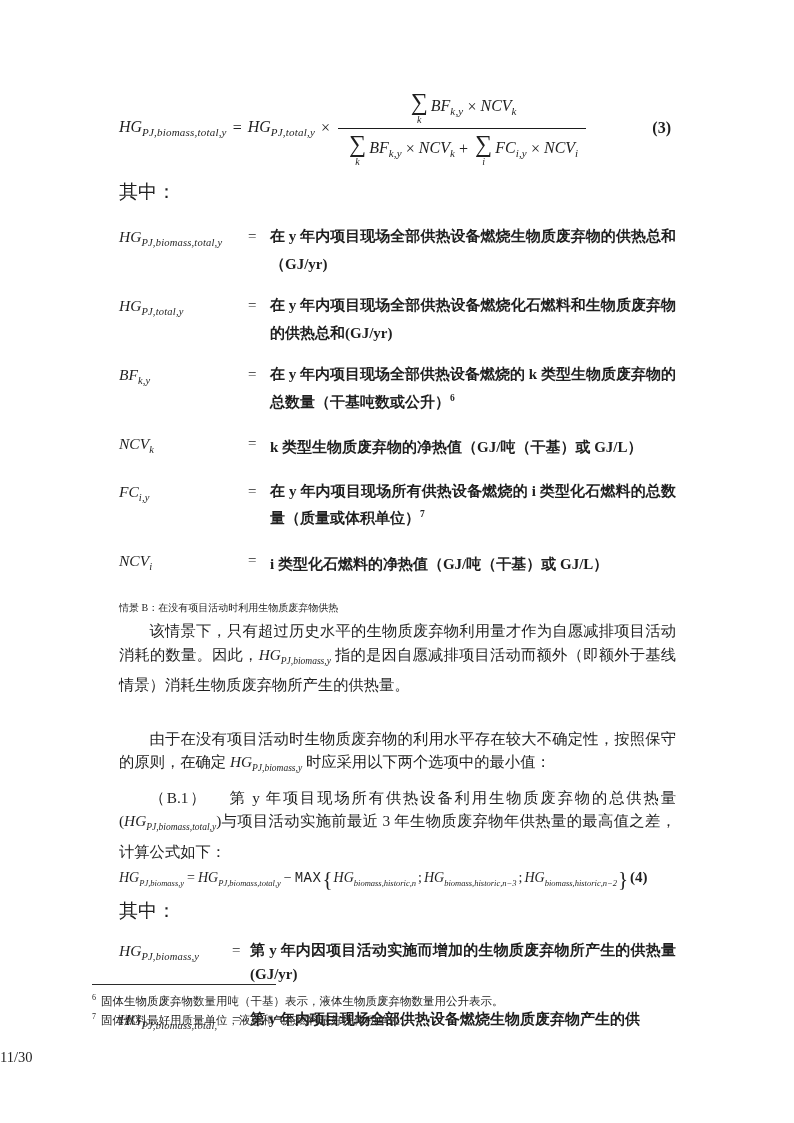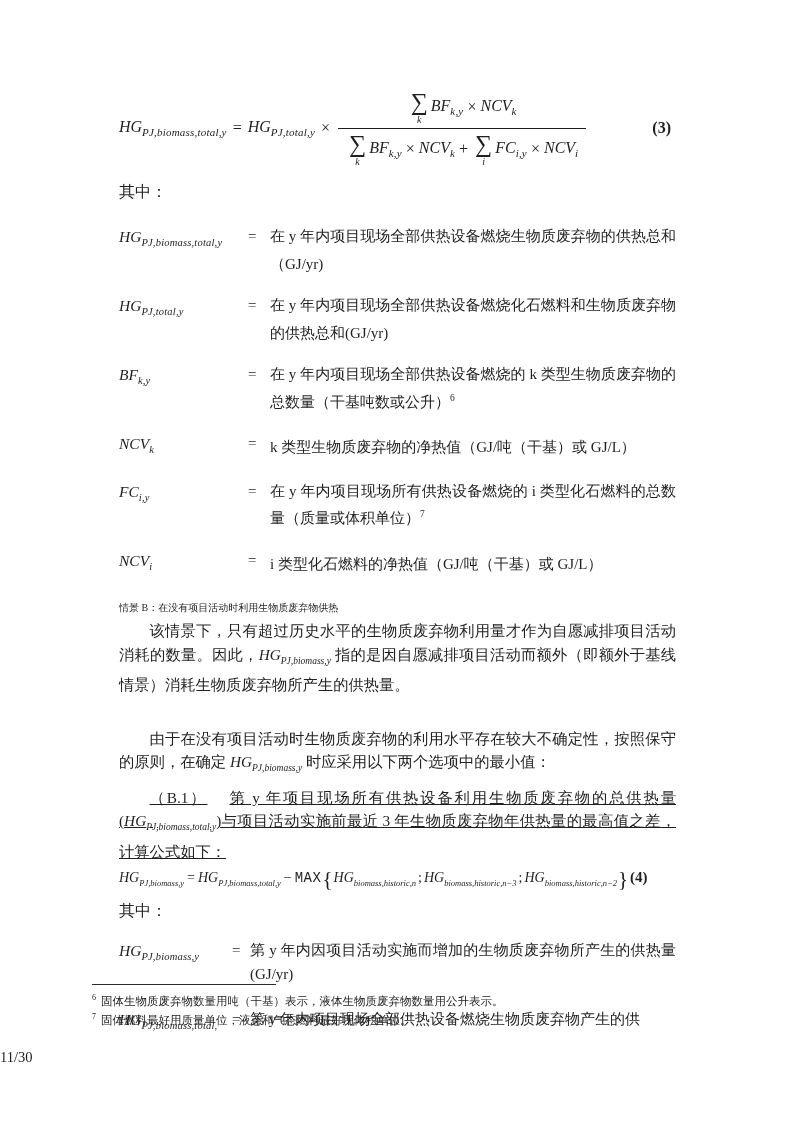--- a/index.html
+++ b/index.html
@@ -25,39 +25,39 @@
   .num, .den { display:flex; align-items:center; justify-content:center; }
   .num { border-bottom:1.3px solid #1b1b1b; padding:0 8px 3px; }
   .den { padding:3px 8px 0; }
   .sig { display:inline-flex; flex-direction:column; align-items:center; line-height:1; margin:0 3px; }
   .sigg { font-size:24px; }
   .sigs { font-size:10px; font-style:italic; margin-top:1px; }
   .mop-s { margin:0 4px; }
   .eqnum { position:absolute; right:5px; top:50%; transform:translateY(-50%); font-weight:bold; font-size:16px; }
 
   
-  .where { margin-top:10px; font-size:16px; line-height:23px; }
+  .where { margin-top:10px; font-size:19px; line-height:23px; }
   .where2 { margin-top:9px; }
 
   
   .deflist { margin-top:22px; font-size:15px; }
   .defrow { display:grid; grid-template-columns:129px 22px 1fr; align-items:start; margin-bottom:18px; line-height:23.5px; }
   .term { font-style:italic; font-size:15.5px; white-space:nowrap; }
   .term sub { font-style:italic; font-size:10.5px; letter-spacing:.2px; }
   .deq { font-size:15px; }
-  .ddesc { text-align:justify; }
+  .ddesc { text-align:justify;font-weight:bold; }
   .fnref { font-size:9.5px; vertical-align:super; }
   .deflist2 { margin-top:17px; }
   .deflist2 .defrow { grid-template-columns:113px 18px 1fr; margin-bottom:22px; }
 
   
   .sb-heading { margin-top:18px; font-size:10px; line-height:23px; }
   .para { text-indent:2em; text-align:justify; line-height:23.5px; font-size:15.3px; }
   .para-2 { margin-top:30px; }
-  .para-b1 { margin-top:5px;text-decoration:underline; }
+  .para-b1 { margin-top:5px; }
   .b1label { margin-right:22px; }
   .imv { font-style:italic; white-space:nowrap; }
   .isub { font-style:italic; font-size:9.5px; }
 
   
   .eq4 { margin-top:6px; display:flex; align-items:baseline; white-space:nowrap; font-size:14px; width:557px; }
   .eq4 .msub { font-size:8.5px; letter-spacing:0; }
   .mop4 { margin:0 3px; }
   .maxfn { font-style:normal; letter-spacing:.5px;font-family:Liberation Mono, monospace; }
   .brace { align-self:center; font-size:21px; line-height:1; padding:0 1px; }

